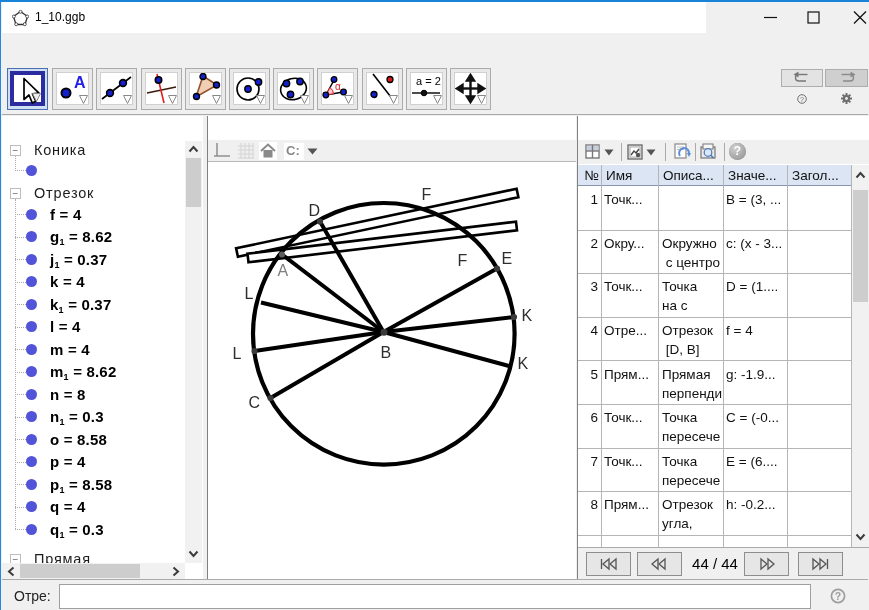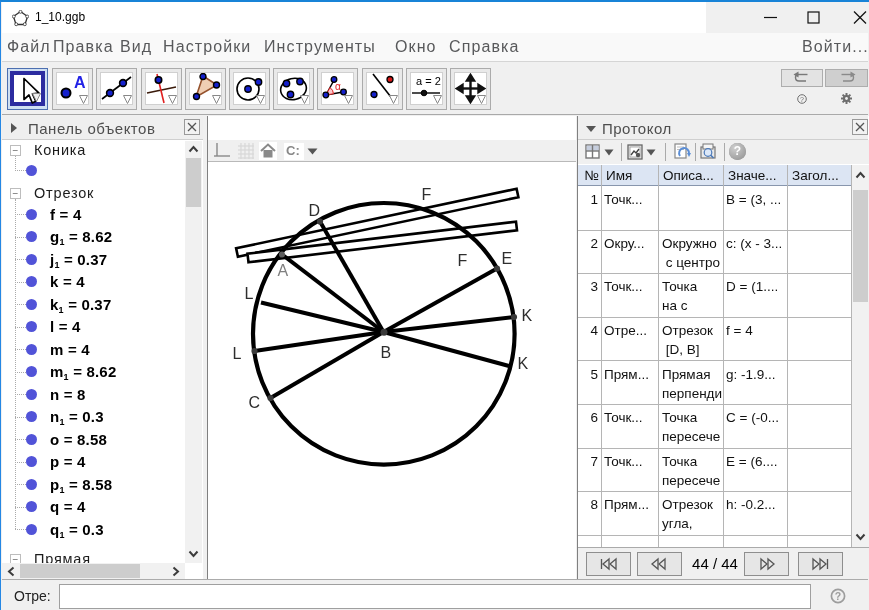--- a/index.html
+++ b/index.html
@@ -80,30 +80,20 @@
   </svg>
   <div id="title-text">1_10.ggb</div>
   <svg class="abs" style="left:755px;top:0" width="112" height="31" viewBox="0 0 112 31">
     <line x1="7" y1="15.5" x2="20" y2="15.5" stroke="#111" stroke-width="1.2"></line>
     <rect x="51" y="10" width="11" height="11" fill="none" stroke="#111" stroke-width="1.2"></rect>
     <line x1="97" y1="9.5" x2="109" y2="21.5" stroke="#111" stroke-width="1.2"></line>
     <line x1="109" y1="9.5" x2="97" y2="21.5" stroke="#111" stroke-width="1.2"></line>
   </svg>
 </div>
 
-<div id="menubar">
-  <div class="menuitem" style="left:5px">Файл</div>
-  <div class="menuitem" style="left:51px">Правка</div>
-  <div class="menuitem" style="left:118px">Вид</div>
-  <div class="menuitem" style="left:161px">Настройки</div>
-  <div class="menuitem" style="left:262px">Инструменты</div>
-  <div class="menuitem" style="left:393px">Окно</div>
-  <div class="menuitem" style="left:447px">Справка</div>
-  <div class="menuitem" style="left:800px">Войти...</div>
-</div>
 
 <div id="toolbar">
 
   <div class="tbtn sel" style="left:5px">
     <div class="inner">
       <svg width="27" height="27" viewBox="0 0 27 27" style="position:absolute;left:2px;top:2px">
         <path d="M8 1.5 L8 22.5 L13 18 L16.3 26 L19.8 24.3 L16.5 16.8 L23 16.2 Z" fill="#fff" stroke="#000" stroke-width="1.7" stroke-linejoin="round"></path>
       </svg>
       <svg class="ddarrow" width="9" height="9">
             <polygon points="0.5,0.5 8.5,0.5 4.5,8.5" fill="#eee" stroke="#888" stroke-width="1"></polygon>
@@ -360,32 +350,20 @@
           </svg>
     </div>
     <div class="sbthumb" style="left:18px;top:448px;width:120px;height:14px"></div>
     <div class="sbarrow" style="left:167px;top:450px;width:14px">
       <svg width="8" height="11" viewBox="0 0 8 11">
             <path d="M1.5 1.5 L6 5.5 L1.5 9.5" fill="none" stroke="#3c3c3c" stroke-width="2"></path>
           </svg>
     </div>
     <div style="position:absolute;left:183px;top:447px;width:18px;height:16px;background:#fff"></div>
   </div>
-  <div class="phead" style="left:0;width:201px">
-    <svg class="abs" style="left:8px;top:6px" width="8" height="12">
-          <polygon points="1,1 7,6 1,11" fill="#555"></polygon>
-        </svg>
-    <div class="ptitle" style="left:26px">Панель объектов</div>
-    <div class="pclose" style="left:182px">
-      <svg width="14" height="14">
-            <line x1="3" y1="3" x2="11" y2="11" stroke="#555" stroke-width="1.2"></line>
-            <line x1="11" y1="3" x2="3" y2="11" stroke="#555" stroke-width="1.2"></line>
-          </svg>
-    </div>
-  </div>
   <div class="vsep" style="left:204.5px"></div>
 
   <div id="canvaspanel">
     <div id="stylebar">
       <svg class="abs" style="left:5px;top:2px" width="18" height="18" viewBox="0 0 18 18">
         <line x1="4" y1="1" x2="4" y2="14" stroke="#888" stroke-width="1.4"></line>
         <line x1="1" y1="14" x2="17" y2="14" stroke="#888" stroke-width="1.4"></line>
       </svg>
       <svg class="abs" style="left:29px;top:2px" width="18" height="18" viewBox="0 0 18 18">
         <g stroke="#d8d8d8" stroke-width="1.2">
@@ -603,32 +581,20 @@
         <svg width="43" height="22" viewBox="0 0 43 22">
               <g fill="none" stroke="#555" stroke-width="1.3">
                 <path d="M14 6 L20 11 L14 16 Z"></path>
                 <path d="M21 6 L27 11 L21 16 Z"></path>
                 <line x1="28.5" y1="6" x2="28.5" y2="16"></line>
               </g>
             </svg>
       </div>
     </div>
   </div>
-  <div class="phead" style="left:576px;width:290px">
-    <svg class="abs" style="left:7px;top:9px" width="12" height="8">
-          <polygon points="1,1 11,1 6,7" fill="#555"></polygon>
-        </svg>
-    <div class="ptitle" style="left:24px">Протокол</div>
-    <div class="pclose" style="left:274px">
-      <svg width="14" height="14">
-            <line x1="3" y1="3" x2="11" y2="11" stroke="#555" stroke-width="1.2"></line>
-            <line x1="11" y1="3" x2="3" y2="11" stroke="#555" stroke-width="1.2"></line>
-          </svg>
-    </div>
-  </div>
 </div>
 
 <div id="inputbar">
   <div class="abs" style="left:12px;top:8px;font-size:14px;color:#222">Отре:</div>
   <div id="inputbox"></div>
   <svg class="abs" style="left:828px;top:8px" width="16" height="16" viewBox="0 0 16 16">
     <circle cx="8" cy="8" r="6.6" fill="none" stroke="#9d9d9d" stroke-width="1.7"></circle>
     <text x="8" y="12" font-size="10.5" font-weight="bold" fill="#9d9d9d" text-anchor="middle" font-family="Liberation Sans">?</text>
   </svg>
 </div>

